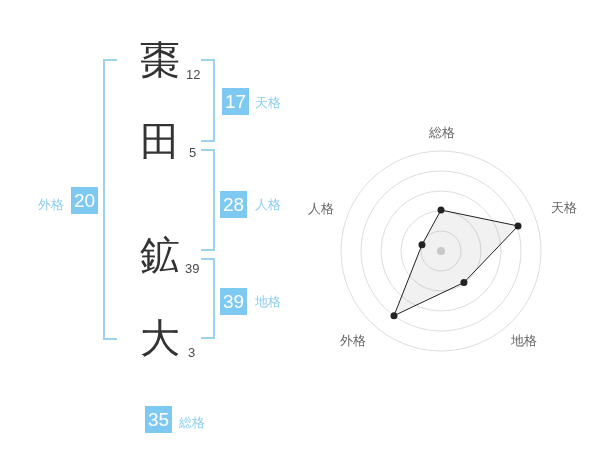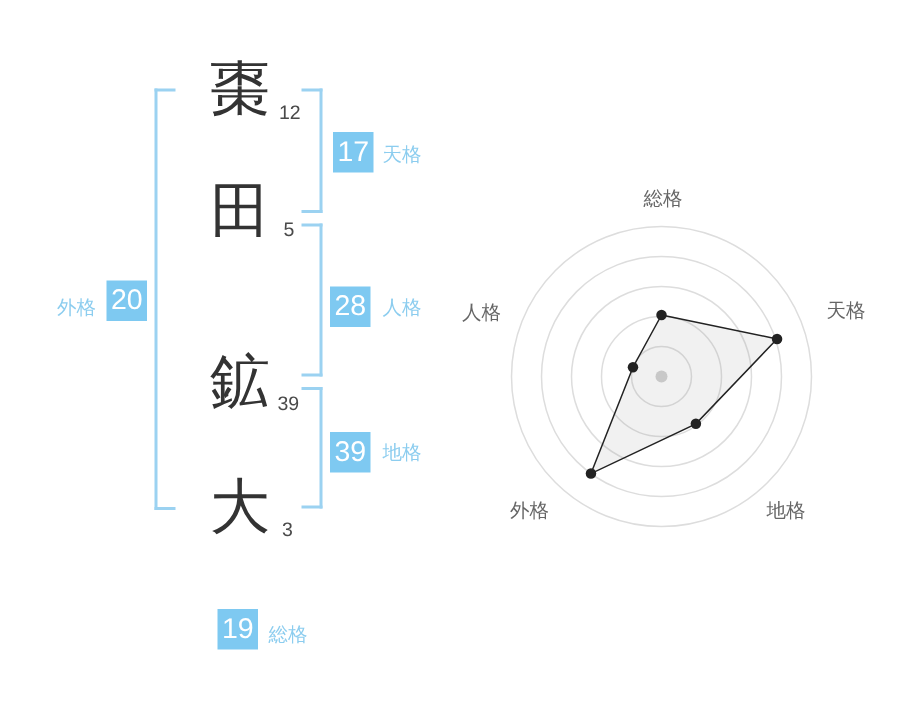--- a/index.html
+++ b/index.html
@@ -62,21 +62,21 @@
 
   <div class="badge" style="left:220px;top:191px">28</div>
   <div class="score-label" style="left:255px;top:198px">人格</div>
 
   <div class="badge" style="left:220px;top:288px">39</div>
   <div class="score-label" style="left:255px;top:295px">地格</div>
 
   <div class="score-label" style="left:36px;top:198px;width:28px;text-align:right">外格</div>
   <div class="badge" style="left:71px;top:187px">20</div>
 
-  <div class="badge" style="left:145px;top:406px">19</div>
+  <div class="badge" style="left:145px;top:406px">35</div>
   <div class="score-label" style="left:179px;top:416px">総格</div>
 
   <svg class="radar" width="600" height="470">
       <circle cx="441" cy="251" r="20" fill="none" stroke="#DDDDDD" stroke-width="1"></circle>
       <circle cx="441" cy="251" r="40" fill="none" stroke="#DDDDDD" stroke-width="1"></circle>
       <circle cx="441" cy="251" r="60" fill="none" stroke="#DDDDDD" stroke-width="1"></circle>
       <circle cx="441" cy="251" r="80" fill="none" stroke="#DDDDDD" stroke-width="1"></circle>
       <circle cx="441" cy="251" r="100" fill="none" stroke="#DDDDDD" stroke-width="1"></circle>
       <polygon points="441,210 518.0355778199074,225.96962345562926 463.92362483940644,282.55166278062296 393.97717981660213,315.7213595499958 421.9788696740969,244.81966011250105" fill="#888888" fill-opacity="0.12" stroke="#222222" stroke-width="1"></polygon>
       <circle cx="441" cy="251" r="4" fill="#C8C8C8"></circle>

